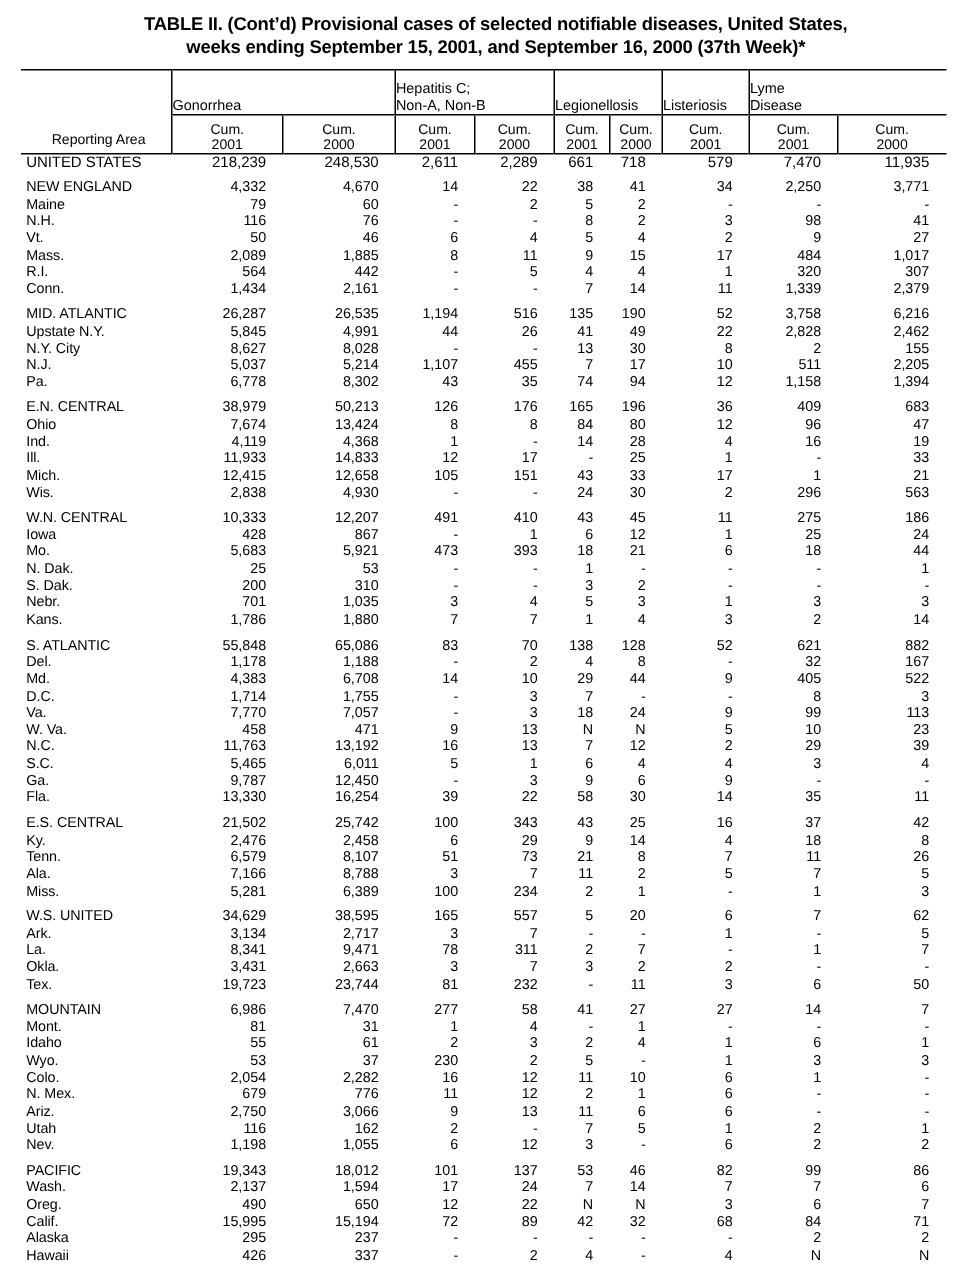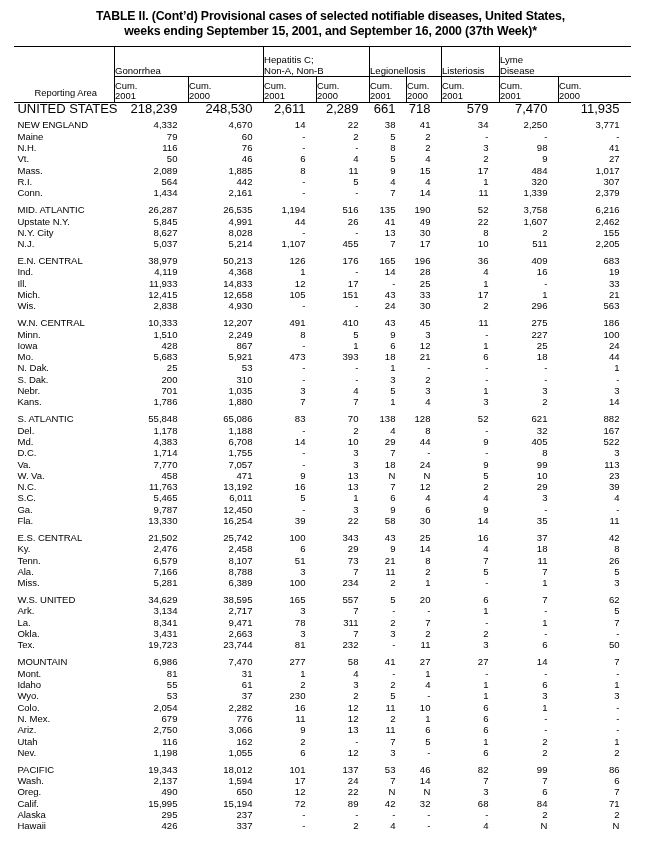--- a/index.html
+++ b/index.html
@@ -54,20 +54,21 @@
   .hdr-top td {
     height: 29px;
     text-align: left;
     vertical-align: middle;
     font-weight: bold;
     font-size: 9.6px;
     line-height: 10.5px;
   }
   .hdr-sub td {
     height: 22px;
+    text-align: center;
     vertical-align: middle;
     font-weight: bold;
     font-size: 9.4px;
     line-height: 10.2px;
   }
   .hdr-sub td.repcol {
     text-align: center;
     padding-left: 3px;
     vertical-align: bottom;
     padding-bottom: 3px;
@@ -90,21 +91,21 @@
     text-align: left;
     padding-left: 3px;
     padding-right: 0;
     letter-spacing: -0.05px;
   }
   tr.spacer td {
     height: 5.6px;
     line-height: 5.6px;
     font-size: 1px;
   }
-  tr.data.us td { font-size: 13px; }
+  tr.data.us td { font-size: 10px; }
 </style>
 </head>
 <body>
 
 <div class="page">
 
   <div class="title-block">
     <span>TABLE II. (Cont’d) Provisional cases of selected notifiable diseases, United States,</span>
     <span class="title-line2">weeks ending September 15, 2001, and September 16, 2000 (37th Week)*</span>
   </div>
@@ -294,21 +295,21 @@
         </tr>
         <tr class="data">
           <td class="area">Upstate N.Y.</td>
           <td>5,845</td>
           <td>4,991</td>
           <td>44</td>
           <td>26</td>
           <td>41</td>
           <td>49</td>
           <td>22</td>
-          <td>1,607</td>
+          <td>2,828</td>
           <td>2,462</td>
         </tr>
         <tr class="data">
           <td class="area">N.Y. City</td>
           <td>8,627</td>
           <td>8,028</td>
           <td>-</td>
           <td>-</td>
           <td>13</td>
           <td>30</td>
@@ -320,37 +321,61 @@
           <td class="area">N.J.</td>
           <td>5,037</td>
           <td>5,214</td>
           <td>1,107</td>
           <td>455</td>
           <td>7</td>
           <td>17</td>
           <td>10</td>
           <td>511</td>
           <td>2,205</td>
+        </tr>
+        <tr class="data">
+          <td class="area">Pa.</td>
+          <td>6,778</td>
+          <td>8,302</td>
+          <td>43</td>
+          <td>35</td>
+          <td>74</td>
+          <td>94</td>
+          <td>12</td>
+          <td>1,158</td>
+          <td>1,394</td>
         </tr>
         <tr class="spacer">
           <td colspan="10">&nbsp;</td>
         </tr>
         <tr class="data">
           <td class="area">E.N. CENTRAL</td>
           <td>38,979</td>
           <td>50,213</td>
           <td>126</td>
           <td>176</td>
           <td>165</td>
           <td>196</td>
           <td>36</td>
           <td>409</td>
           <td>683</td>
         </tr>
         <tr class="data">
+          <td class="area">Ohio</td>
+          <td>7,674</td>
+          <td>13,424</td>
+          <td>8</td>
+          <td>8</td>
+          <td>84</td>
+          <td>80</td>
+          <td>12</td>
+          <td>96</td>
+          <td>47</td>
+        </tr>
+        <tr class="data">
           <td class="area">Ind.</td>
           <td>4,119</td>
           <td>4,368</td>
           <td>1</td>
           <td>-</td>
           <td>14</td>
           <td>28</td>
           <td>4</td>
           <td>16</td>
           <td>19</td>
@@ -400,32 +425,20 @@
           <td>12,207</td>
           <td>491</td>
           <td>410</td>
           <td>43</td>
           <td>45</td>
           <td>11</td>
           <td>275</td>
           <td>186</td>
         </tr>
         <tr class="data">
-          <td class="area">Minn.</td>
-          <td>1,510</td>
-          <td>2,249</td>
-          <td>8</td>
-          <td>5</td>
-          <td>9</td>
-          <td>3</td>
-          <td>-</td>
-          <td>227</td>
-          <td>100</td>
-        </tr>
-        <tr class="data">
           <td class="area">Iowa</td>
           <td>428</td>
           <td>867</td>
           <td>-</td>
           <td>1</td>
           <td>6</td>
           <td>12</td>
           <td>1</td>
           <td>25</td>
           <td>24</td>

